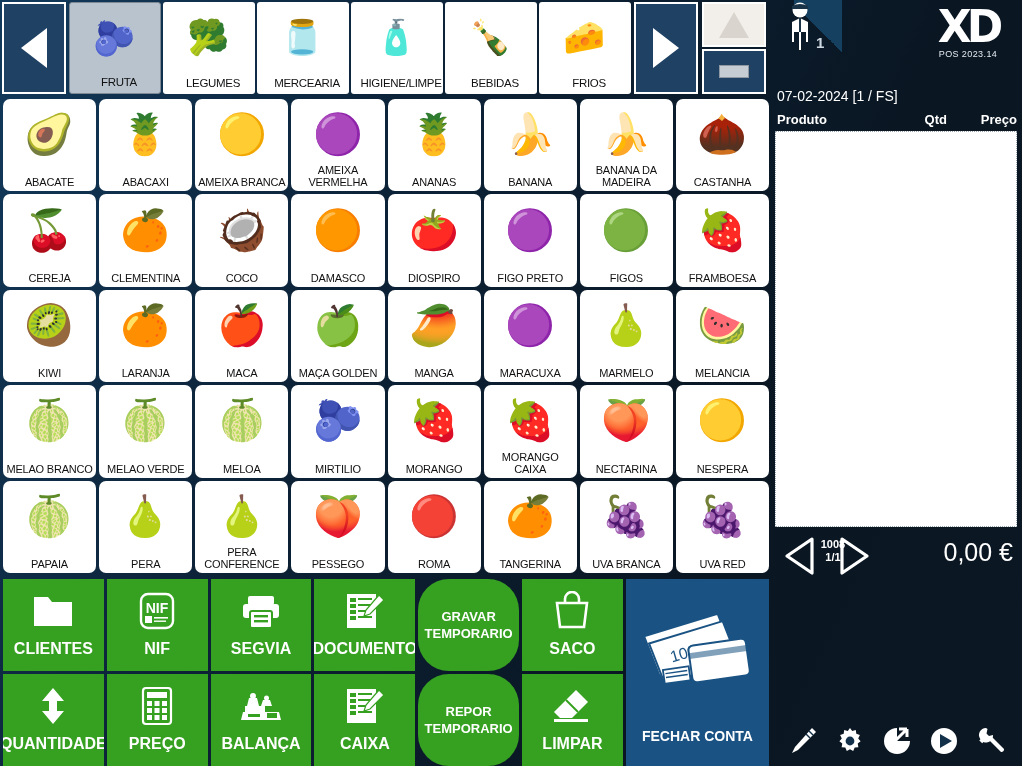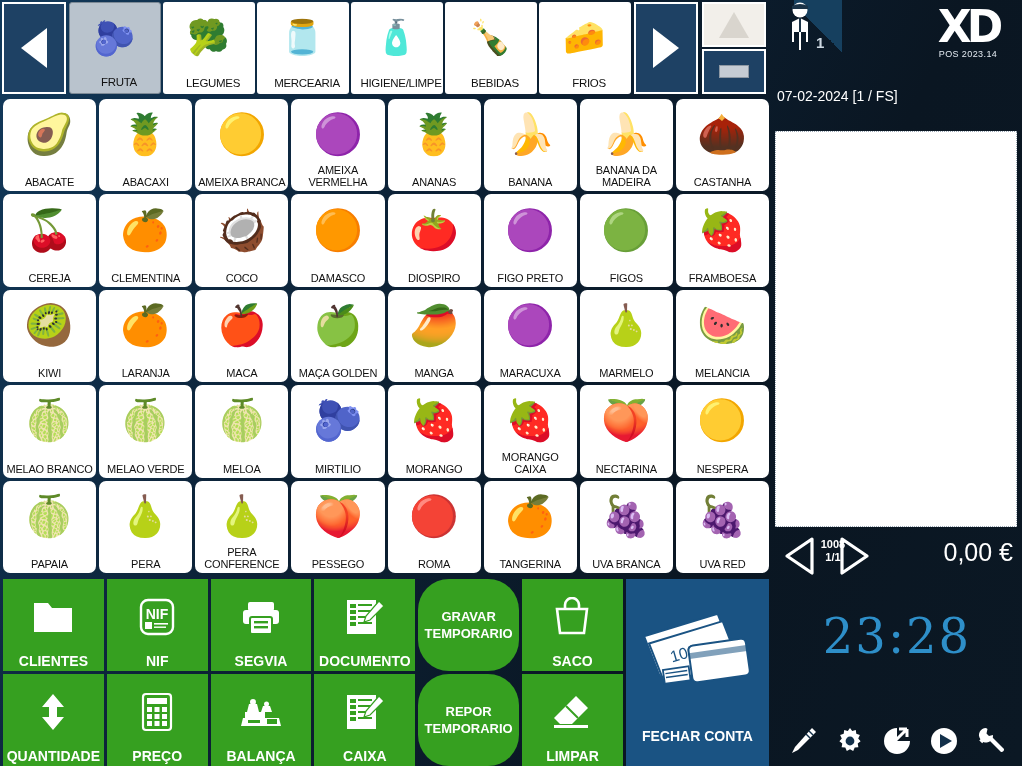--- a/index.html
+++ b/index.html
@@ -40,21 +40,21 @@
          align-items:center; justify-content:flex-end; overflow:hidden; }
   .prod .pimg{ position:absolute; top:4px; left:0; right:0; bottom:26px; display:flex; align-items:center; justify-content:center; font-size:40px; line-height:1;}
   .prod .plab{ font-size:11px; color:#111; text-align:center; line-height:12px; padding:0 2px 3px 2px; z-index:2; letter-spacing:-0.2px;}
 
   
   #actions{ position:absolute; left:0; top:576px; width:772px; height:190px;
             display:grid; grid-template-columns:repeat(6,1fr) 1.42fr; grid-template-rows:1fr 1fr; gap:3px; padding:3px 3px 0 3px;}
   .act{ background:#36a020; position:relative; display:flex; flex-direction:column;
         align-items:center; justify-content:center; overflow:hidden;}
   .act .aicon{ flex:1; display:flex; align-items:center; justify-content:center; width:100%; }
-  .act .alab{ font-size:14px; font-weight:bold; color:#fff; padding-bottom:4px; text-align:center; line-height:12px;}
+  .act .alab{ font-size:16px; font-weight:bold; color:#fff; padding-bottom:16px; text-align:center; line-height:12px;}
   .act.textonly{ justify-content:center;border-radius:31px; }
   .act.textonly .alab{ font-size:13px; line-height:17px; padding-bottom:0; }
   .act.blue{ grid-column:7; grid-row:1 / span 2; background:#1a5383; }
   .act.blue .alab{ font-size:14px; padding-bottom:24px;}
 
   
   #right{ position:absolute; left:772px; top:0; width:250px; height:766px; }
   #oper{ position:absolute; left:0; top:0; width:56px; height:56px; display:flex; align-items:flex-start; justify-content:center; padding-top:2px;}
   #opernum{ position:absolute; left:44px; top:34px; font-size:15px; color:#cdd8e2; font-weight:bold;}
   #opershade{ position:absolute; left:22px; top:0; width:48px; height:56px;
@@ -464,38 +464,42 @@
     </div>
     <div id="opernum">1</div>
 
     <div id="logo">
       <div class="xd">XD</div>
       <div class="ver">POS 2023.14</div>
     </div>
 
     <div id="docline">07-02-2024 [1 / FS]</div>
 
+    <div id="cols">
+      <div class="c1">Produto</div>
+      <div class="c2">Qtd</div>
+      <div class="c3">Preço</div>
+    </div>
 
     <div id="receipt"></div>
 
     <div id="pager">
       <svg id="pgl-svg" width="36" height="40" viewBox="0 0 36 40">
         <path d="M31 3 L6 20 L31 37 Z" fill="none" stroke="#fff" stroke-width="3.2" stroke-linejoin="round"></path>
       </svg>
       <div id="pgnum">
         <div>1008</div>
         <div>1/1</div>
       </div>
       <svg id="pgr-svg" width="36" height="40" viewBox="0 0 36 40">
         <path d="M5 3 L30 20 L5 37 Z" fill="none" stroke="#fff" stroke-width="3.2" stroke-linejoin="round"></path>
       </svg>
       <div id="total">0,00 €</div>
     </div>
 
-    <div id="clock">23:28</div>
 
     <div id="tools">
       <div class="tool">
         <svg width="30" height="30" viewBox="0 0 30 30">
           <path d="M24 2 L28 6 L10 24 L4 27 L7 21 Z" fill="#fff"></path>
           <path d="M21 5 L25 9" stroke="#13304a" stroke-width="1.4"></path>
           <path d="M18 8 L22 12" stroke="#13304a" stroke-width="1.4"></path>
         </svg>
       </div>
       <div class="tool">

